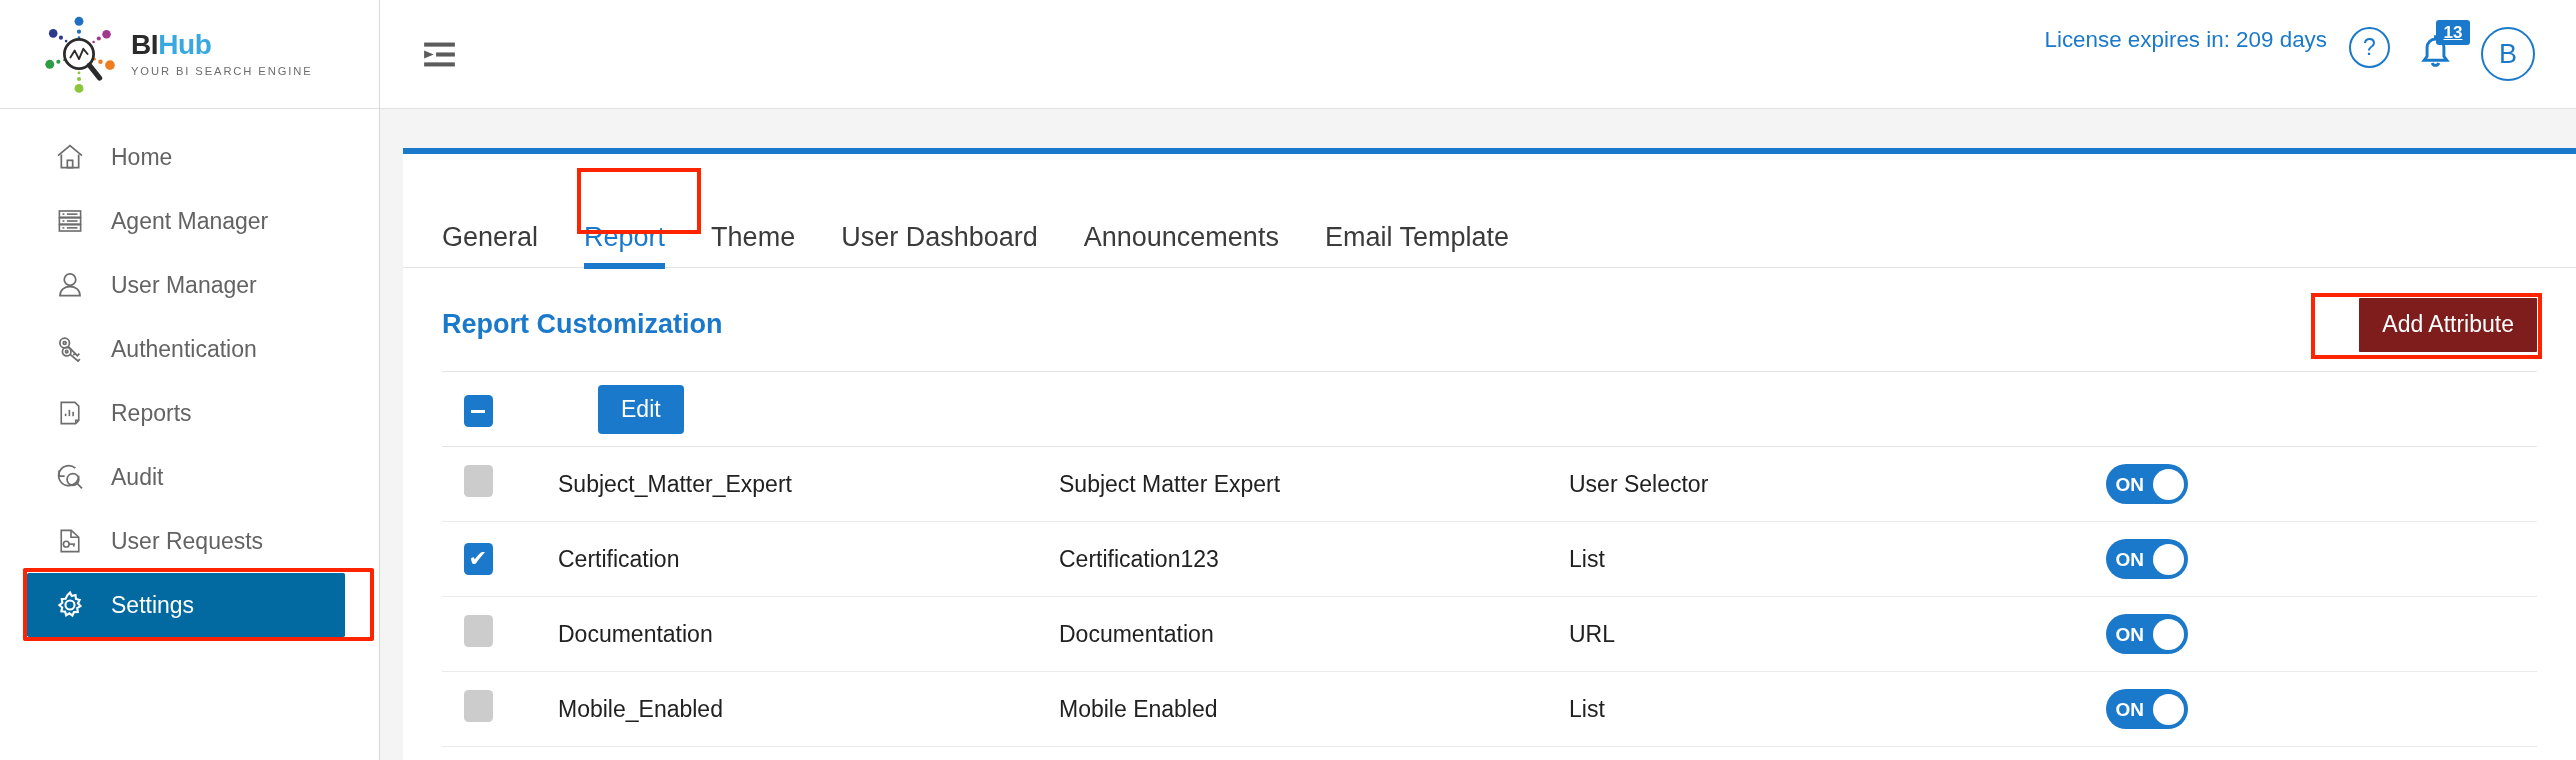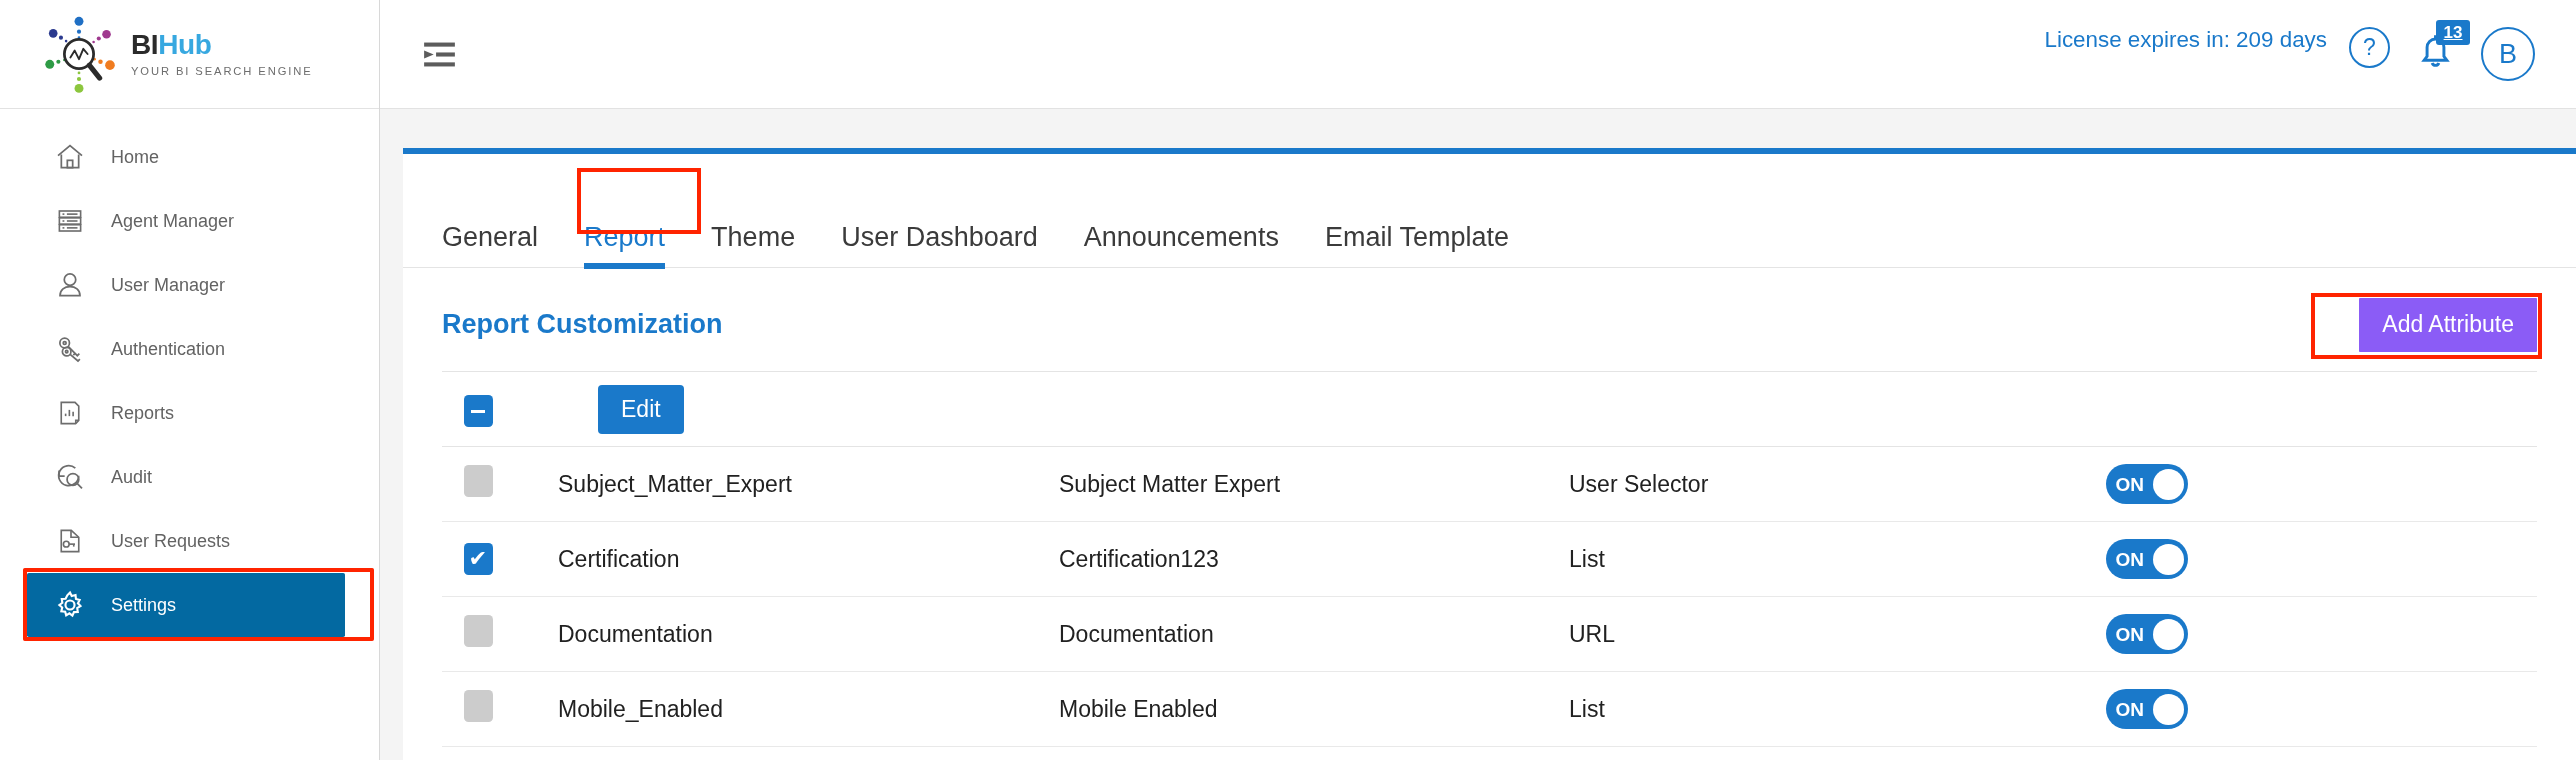--- a/index.html
+++ b/index.html
@@ -27,21 +27,21 @@
   .logo-bi { color: #2b2b2b; }
   .logo-hub { color: #37a8e0; }
   .logo-tag {
     font-size: 11.2px; color: #6d6d6d; letter-spacing: 1.9px;
     margin-top: 6.3px; font-weight: normal;
   }
 
   #nav { padding-top: 16px; }
   .nav-item {
     height: 64px; display: flex; align-items: center;
-    padding-left: 52px; color: #636363; font-size: 18px;
+    padding-left: 52px; color: #636363; font-size: 23px;
     position: relative; cursor: pointer;
   }
   .nav-icon {
     width: 36px; height: 36px; flex: 0 0 36px;
     margin-right: 23px; display: flex; align-items: center; justify-content: center;
   }
   .nav-icon svg { display: block; }
   .nav-item.active {
     background: #0369a1; color: #ffffff;
     margin-left: 27px; margin-right: 34px;
@@ -106,21 +106,21 @@
   #tab-annot {
     position: absolute; border: 4.5px solid #ff2400; pointer-events: none;
   }
 
   
   #section-row {
     display: flex; align-items: center; padding: 30px 39px 0 39px; position: relative;
   }
   #section-title { color: #1a79ca; font-size: 27px; font-weight: bold; }
   #add-attribute {
-    margin-left: auto; background: #8b5cf6; color: #ffffff; border: none;
+    margin-left: auto; background: #7f1d1d; color: #ffffff; border: none;
     font-size: 23px; font-family: inherit; padding: 13.4px 23px; cursor: pointer;
     position: relative; border-radius: 0.9px;
   }
   #add-annot {
     position: absolute; border: 4.5px solid #ff2400; pointer-events: none;
   }
 
   
   #table-wrap { padding: 19.7px 39px 0 39px; }
   table { width: 100%; border-collapse: collapse; }

